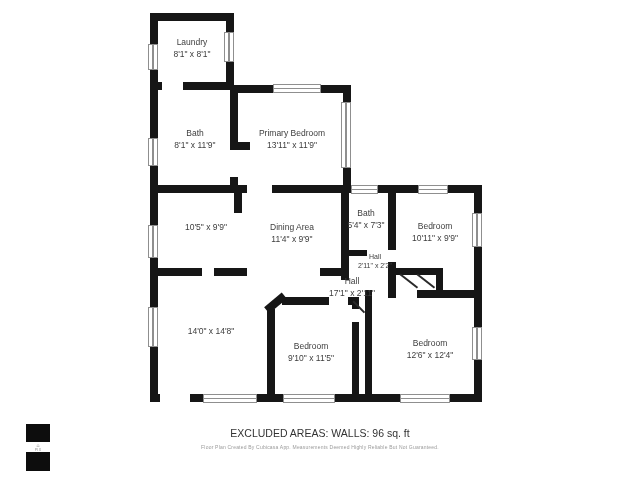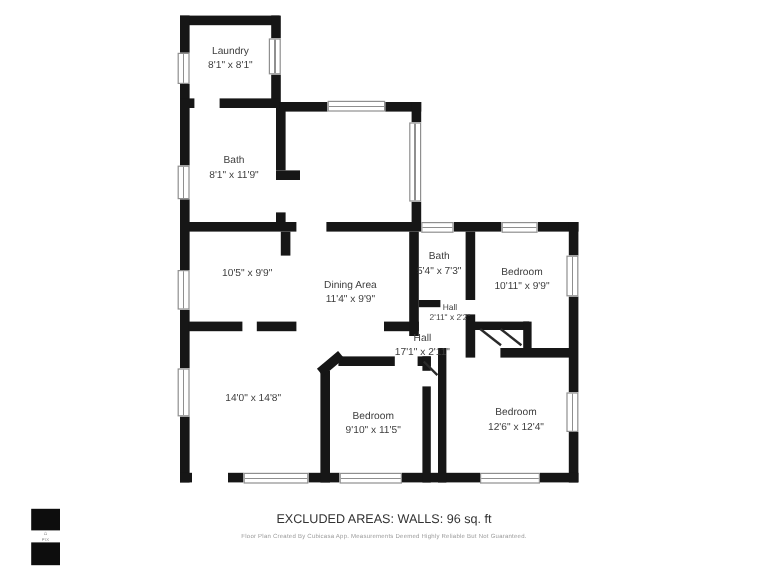--- a/index.html
+++ b/index.html
@@ -113,24 +113,28 @@
     <i class="thin" style="left:351px;top:306px;width:16px;transform:rotate(45deg)"></i>
 
     <div class="room" style="left:132px;top:37px">
       <span>Laundry</span>
       <span class="dims">8'1" x 8'1"</span>
     </div>
     <div class="room" style="left:135px;top:128px">
       <span>Bath</span>
       <span class="dims">8'1" x 11'9"</span>
     </div>
+    <div class="room" style="left:232px;top:128px">
+      <span>Primary Bedroom</span>
+      <span class="dims">13'11" x 11'9"</span>
+    </div>
     <div class="room" style="left:146px;top:222px">
       <span class="dims">10'5" x 9'9"</span>
     </div>
-    <div class="room" style="left:232px;top:232px">
+    <div class="room" style="left:232px;top:222px">
       <span>Dining Area</span>
       <span class="dims">11'4" x 9'9"</span>
     </div>
     <div class="room" style="left:306px;top:208px">
       <span>Bath</span>
       <span class="dims">5'4" x 7'3"</span>
     </div>
     <div class="room" style="left:375px;top:221px">
       <span>Bedroom</span>
       <span class="dims">10'11" x 9'9"</span>

